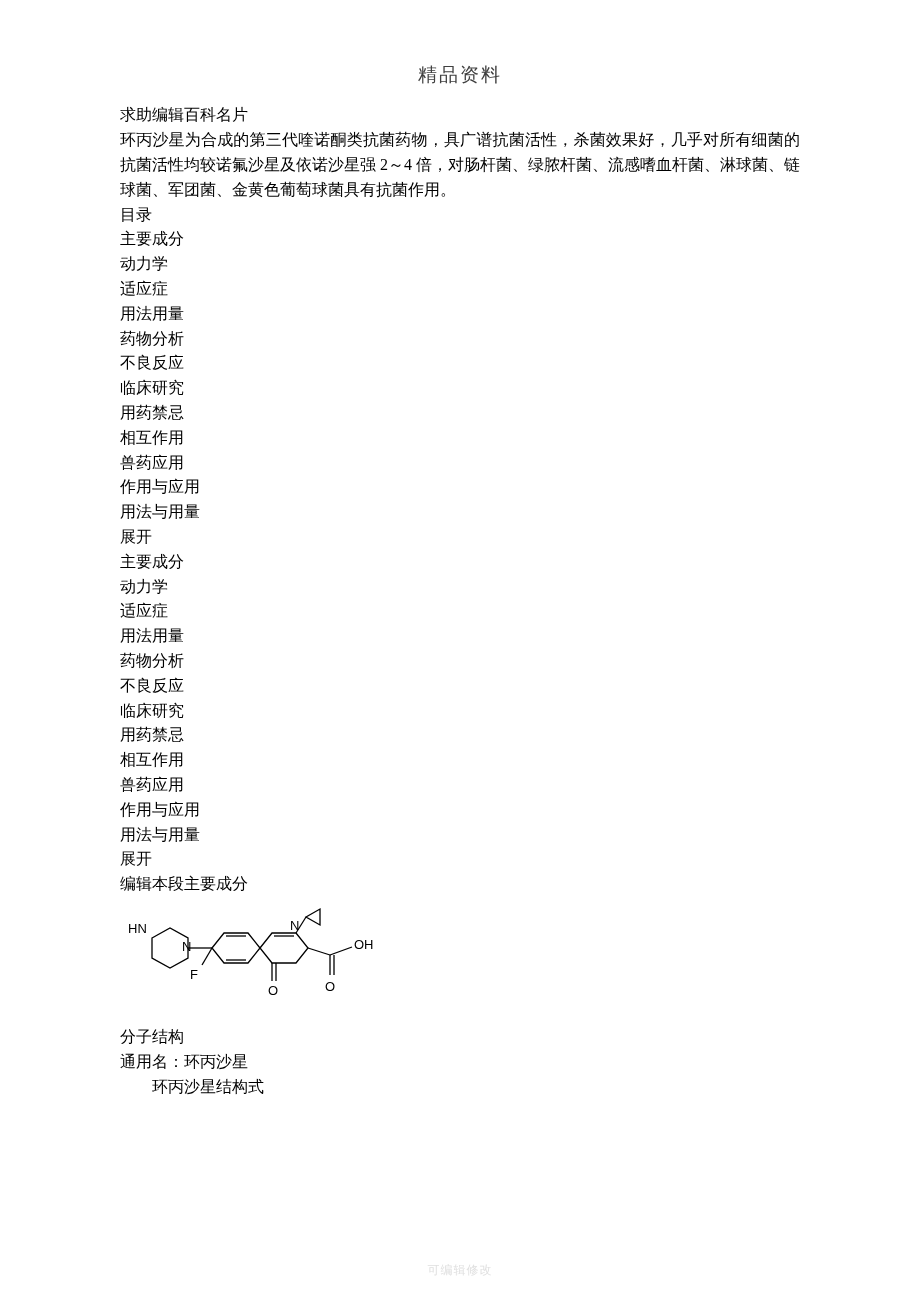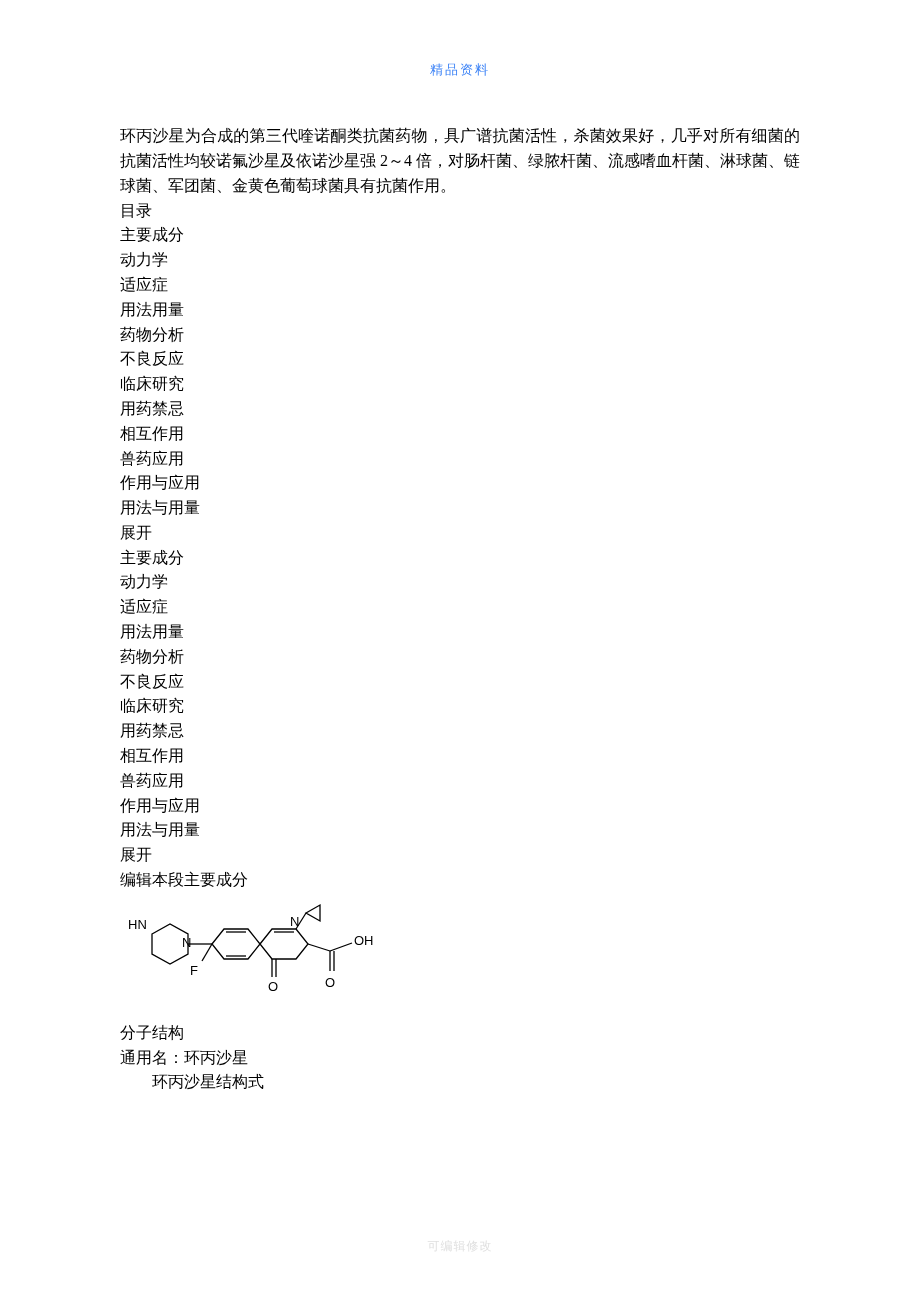--- a/index.html
+++ b/index.html
@@ -11,30 +11,30 @@
     font-size: 16px;
     color: #000000;
     line-height: 1.55;
     position: relative;
   }
   .page {
     padding: 60px 120px 40px 120px;
   }
   .watermark-top {
     text-align: center;
-    color: #3b82f6;
-    font-size: 13px;
+    color: #404040;
+    font-size: 19px;
     letter-spacing: 2px;
-    margin-bottom: 44px;
+    margin-bottom: 14px;
   }
   .watermark-bottom {
     position: absolute;
     left: 0;
     right: 0;
-    bottom: 46px;
+    bottom: 22px;
     text-align: center;
     color: #e0e0e0;
     font-size: 12px;
     letter-spacing: 1px;
   }
   .title-line { }
   .sub-line { }
   .intro { text-align: justify; }
   .list-item { }
   .indent { padding-left: 2em; }
@@ -42,20 +42,21 @@
     margin: 6px 0 2px 0;
   }
   .structure-img svg { display: block; }
 </style>
 </head>
 <body>
 
 <div class="page">
   <div class="watermark-top">精品资料</div>
 
+  <div class="sub-line">求助编辑百科名片</div>
   <div class="intro">环丙沙星为合成的第三代喹诺酮类抗菌药物，具广谱抗菌活性，杀菌效果好，几乎对所有细菌的抗菌活性均较诺氟沙星及依诺沙星强 2～4 倍，对肠杆菌、绿脓杆菌、流感嗜血杆菌、淋球菌、链球菌、军团菌、金黄色葡萄球菌具有抗菌作用。</div>
   <div>目录</div>
 
   <div class="list-item">主要成分</div>
   <div class="list-item">动力学</div>
   <div class="list-item">适应症</div>
   <div class="list-item">用法用量</div>
   <div class="list-item">药物分析</div>
   <div class="list-item">不良反应</div>
   <div class="list-item">临床研究</div>

